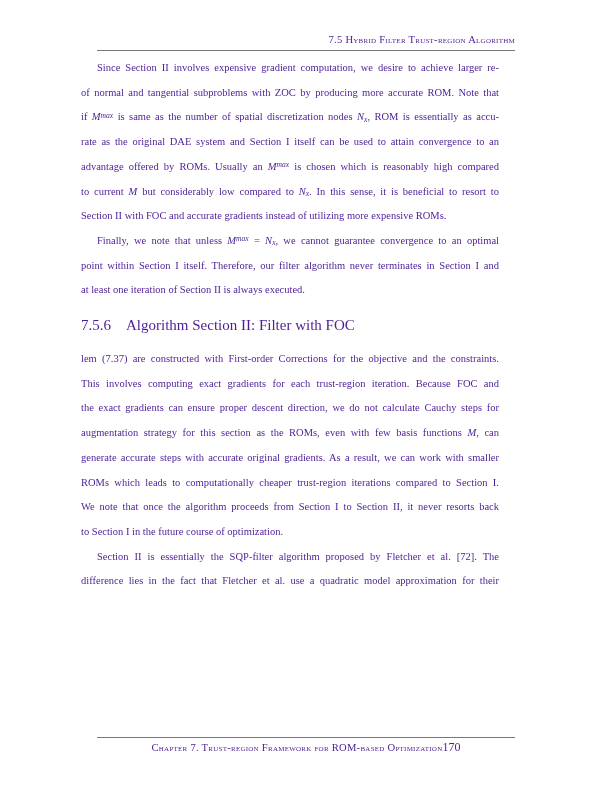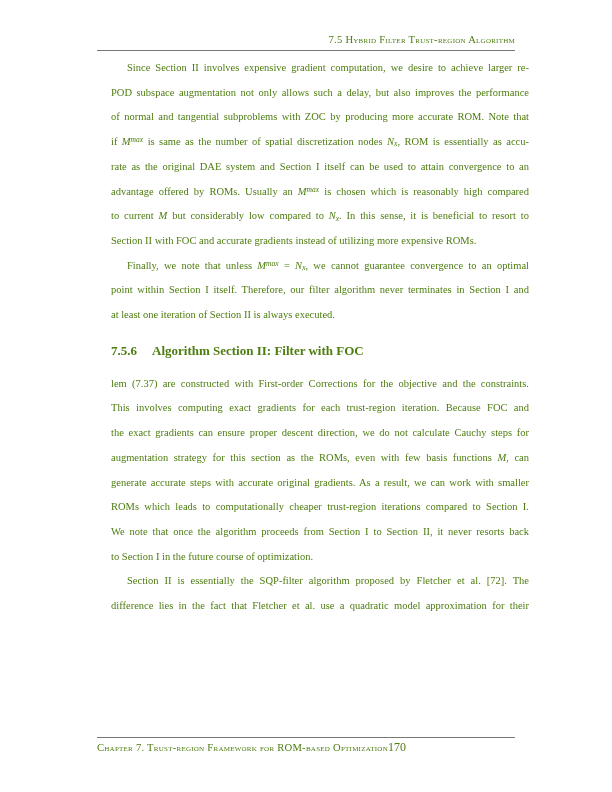--- a/index.html
+++ b/index.html
@@ -5,21 +5,21 @@
   html, body {
     margin: 0;
     padding: 0;
     background: #ffffff;
   }
   .page {
     position: relative;
     width: 612px;
     height: 792px;
     background: #ffffff;
-    color: #4d7c0f;
+    color: #4c1d95;
     font-family: "Liberation Serif", "DejaVu Serif", serif;
     overflow: hidden;
   }
   
   .running-head {
     position: absolute;
     left: 97px;
     top: 33px;
     width: 418px;
     text-align: right;
@@ -33,21 +33,21 @@
     position: absolute;
     left: 97px;
     top: 50px;
     width: 418px;
     height: 1px;
     background: #777777;
   }
   
   .body-block {
     position: absolute;
-    left: 111px;
+    left: 81px;
     top: 56px;
     width: 418px;
     font-size: 10.5px;
   }
   .para { margin: 0; }
   .line {
     line-height: 24.7px;
     text-align: justify;
     text-align-last: justify;
     -moz-text-align-last: justify;
@@ -68,42 +68,42 @@
   }
   .line sub {
     font-size: 0.72em;
     line-height: 0;
     vertical-align: baseline;
     position: relative;
     top: 0.18em;
   }
   .section-heading {
     margin: 14px 0 13px 0;
-    font-size: 13px;
-    font-weight: bold;
+    font-size: 15px;
+    font-weight: normal;
     line-height: 17px;
     text-align: left;
   }
   .section-heading .sec-num { margin-right: 15px; }
   
   .footrule {
     position: absolute;
     left: 97px;
     top: 737px;
     width: 418px;
     height: 1px;
     background: #777777;
   }
   .foot-row {
     position: absolute;
     left: 97px;
     top: 740px;
     width: 418px;
     display: flex;
-    justify-content: flex-start;
+    justify-content: center;
     align-items: baseline;
     line-height: 15px;
   }
   .foot-title {
     font-size: 10.6px;
     font-variant: small-caps;
     letter-spacing: 0.25px;
     white-space: nowrap;
   }
   .foot-page {
@@ -114,21 +114,20 @@
 <body>
 
 <div class="page">
 
   <div class="running-head">7.5 Hybrid Filter Trust-region Algorithm</div>
   <div class="headrule"></div>
 
   <div class="body-block">
       <div class="para indent">
         <div class="line">Since Section II involves expensive gradient computation, we desire to achieve larger re-</div>
-        <div class="line">POD subspace augmentation not only allows such a delay, but also improves the performance</div>
         <div class="line">of normal and tangential subproblems with ZOC by producing more accurate ROM. Note that</div>
         <div class="line">if <i>M</i><sup><i>max</i></sup> is same as the number of spatial discretization nodes <i>N</i><sub><i>x</i></sub>, ROM is essentially as accu-</div>
         <div class="line">rate as the original DAE system and Section I itself can be used to attain convergence to an</div>
         <div class="line">advantage offered by ROMs. Usually an <i>M</i><sup><i>max</i></sup> is chosen which is reasonably high compared</div>
         <div class="line">to current <i>M</i> but considerably low compared to <i>N</i><sub><i>x</i></sub>. In this sense, it is beneficial to resort to</div>
         <div class="line last">Section II with FOC and accurate gradients instead of utilizing more expensive ROMs.</div>
       </div>
       <div class="para indent">
         <div class="line">Finally, we note that unless <i>M</i><sup><i>max</i></sup> = <i>N</i><sub><i>x</i></sub>, we cannot guarantee convergence to an optimal</div>
         <div class="line">point within Section I itself. Therefore, our filter algorithm never terminates in Section I and</div>

